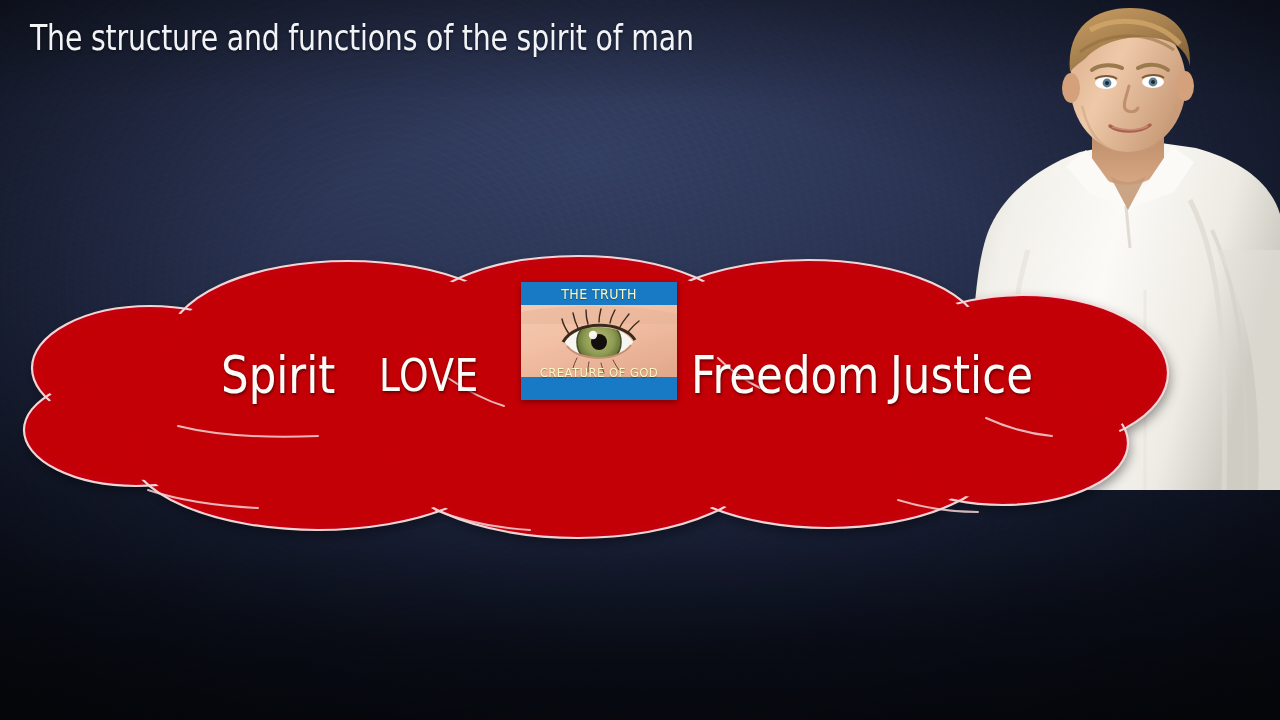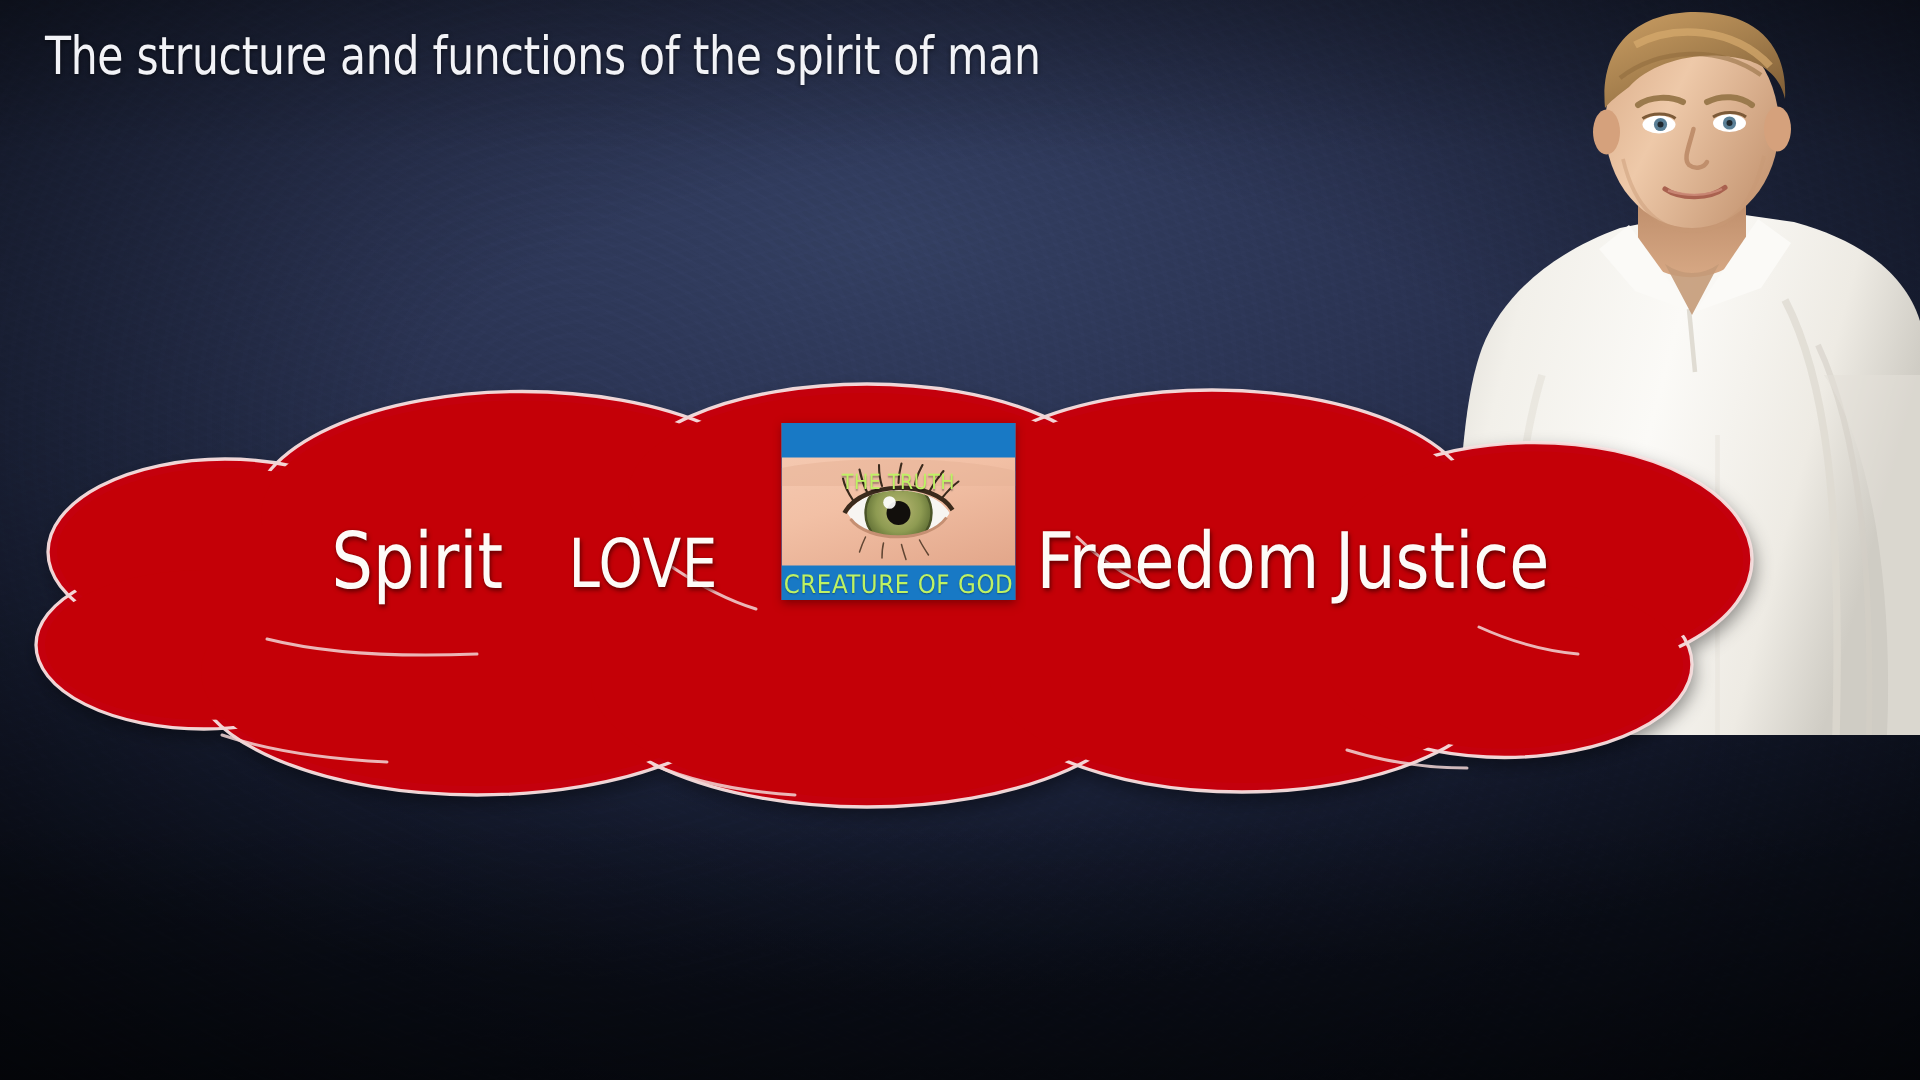--- a/index.html
+++ b/index.html
@@ -93,29 +93,28 @@
     width:156px; height:118px;
     box-shadow:0 2px 6px rgba(60,0,0,.55);
     overflow:hidden;
     background:#1879c5;
   }
   .eyecard svg { display:block; width:100%; height:100%; }
   .eye-band-text {
     position:absolute; left:0; width:100%;
     text-align:center;
     font-family:"DejaVu Sans Condensed","Liberation Sans Narrow","Liberation Sans", sans-serif;
-    color:#bef264;
+    color:#fef9c3;
     font-weight:400;
     letter-spacing:.4px;
     text-shadow:0 1px 1px rgba(0,0,0,.35);
     pointer-events:none;
-    margin-top:28px;
   }
   #eye-top-label    { top:4px;  font-size:14px; }
-  #eye-bottom-label { bottom:0; font-size:17px; }
+  #eye-bottom-label { bottom:20px; font-size:13px; }
 </style>
 </head>
 <body>
 
 <div id="slide">
 
   <div class="bg-base"></div>
   <div class="bg-texture"></div>
   <div class="bg-vignette"></div>
 

